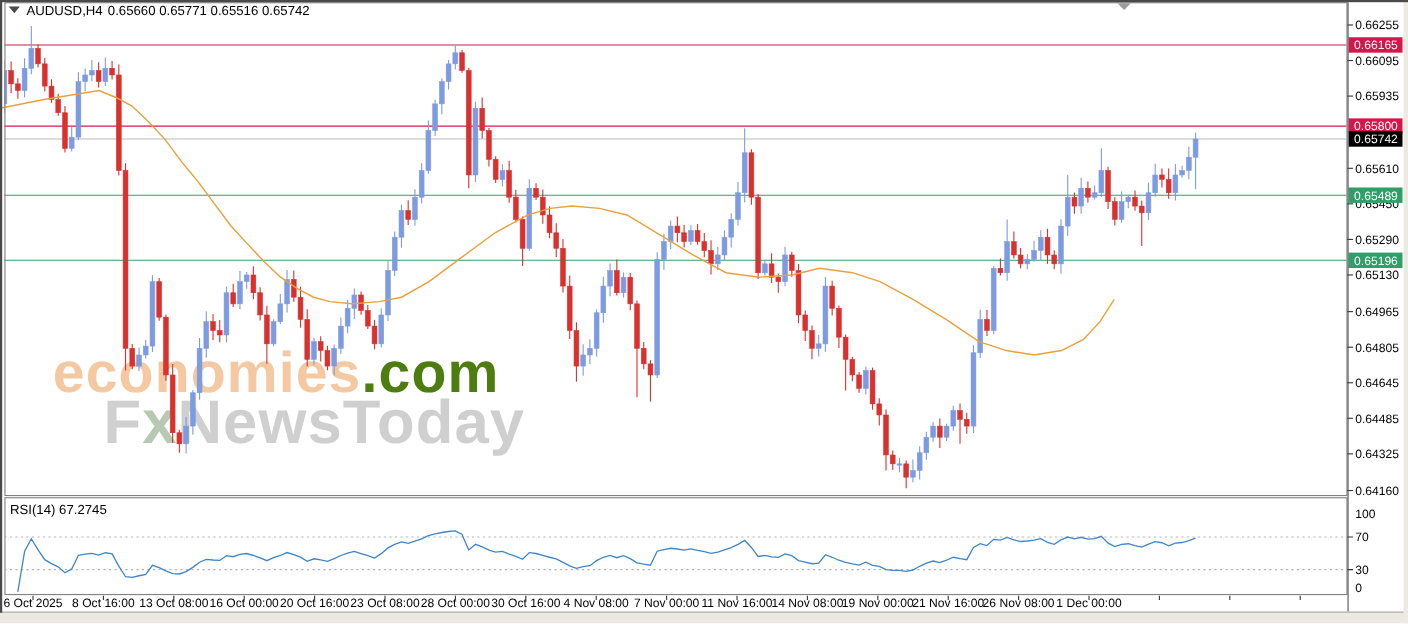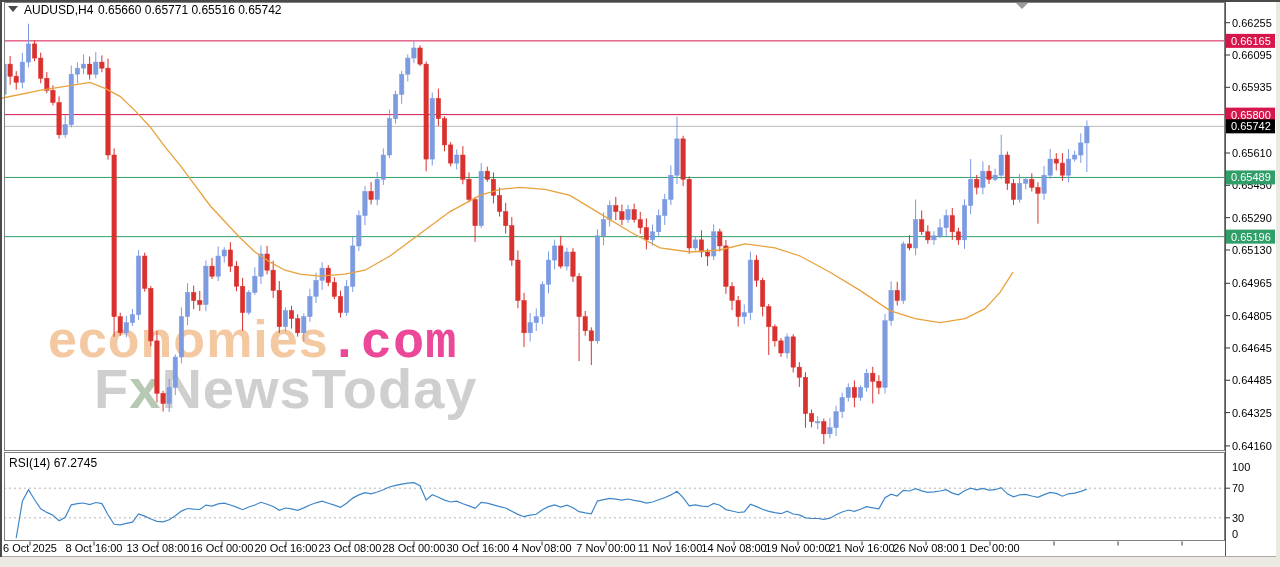--- a/index.html
+++ b/index.html
@@ -1,21 +1,21 @@
 <!DOCTYPE html>
 <html><head>
 <meta charset="utf-8">
 <style>
   html,body{margin:0;padding:0;background:#ffffff;}
   .stage{position:relative;width:1280px;height:567px;background:#ffffff;
          font-family:"Liberation Sans",sans-serif;overflow:hidden;}
   .wm{position:absolute;left:48px;top:316px;z-index:1;white-space:nowrap;
       font-family:"Liberation Sans",sans-serif;font-weight:bold;}
   .wm1{font-size:52px;line-height:46px;letter-spacing:1px;color:#f4c9a2;}
-  .wm1 .wm-com{color:#ec4899;font-family:Liberation Mono, monospace;}
+  .wm1 .wm-com{color:#4d7c0f;}
   .wm2{font-size:56px;line-height:44px;margin-left:46px;color:#cfcfcf;letter-spacing:1px;}
   .wm2 .wm-x{color:#b7c9b2;}
   svg{position:absolute;left:0;top:0;z-index:2;}
   text{font-family:"Liberation Sans",sans-serif;}
   .axis-text{font-size:11px;fill:#000000;}
   .badge-text{font-size:11px;fill:#ffffff;}
   .info{font-size:12px;fill:#000000;}
 </style>
 </head>
 <body>

